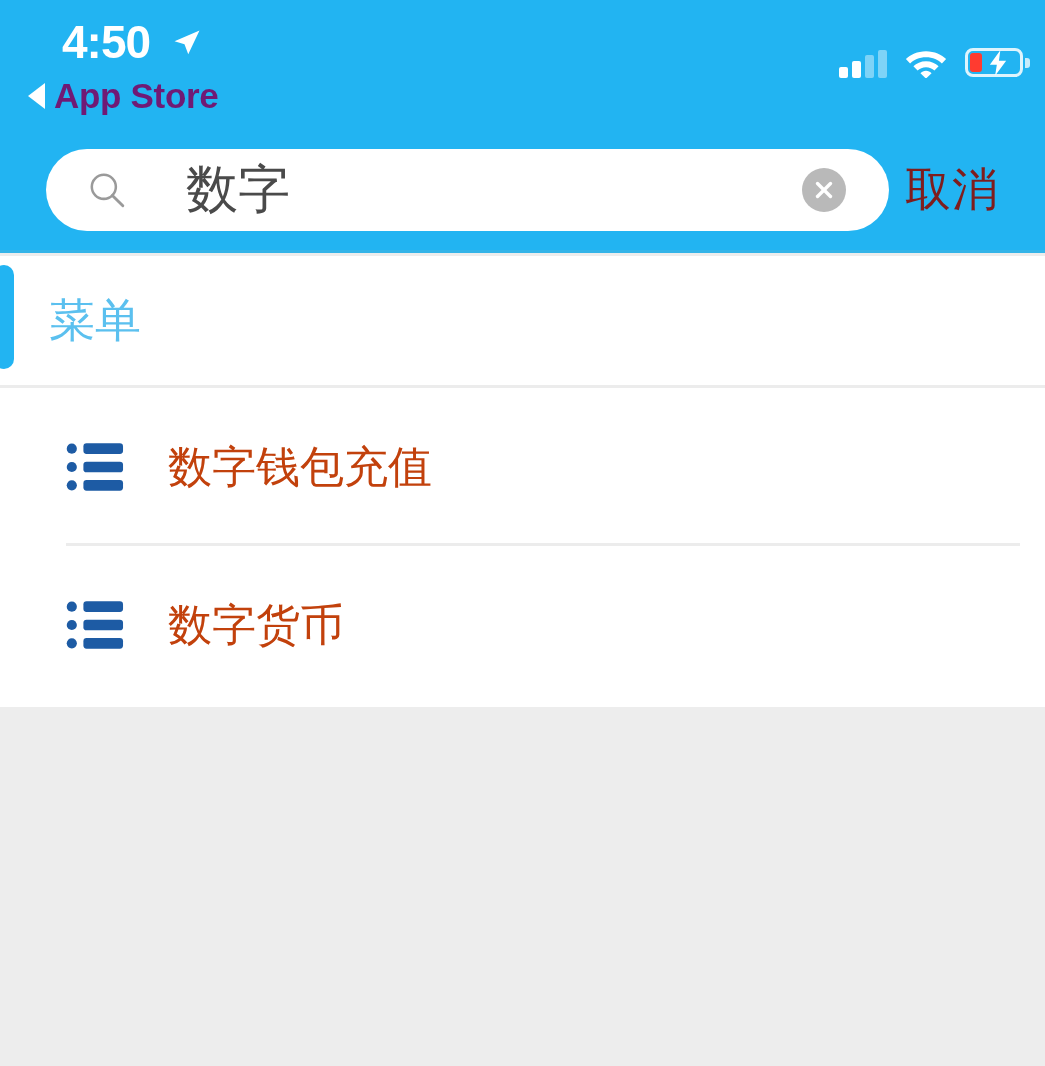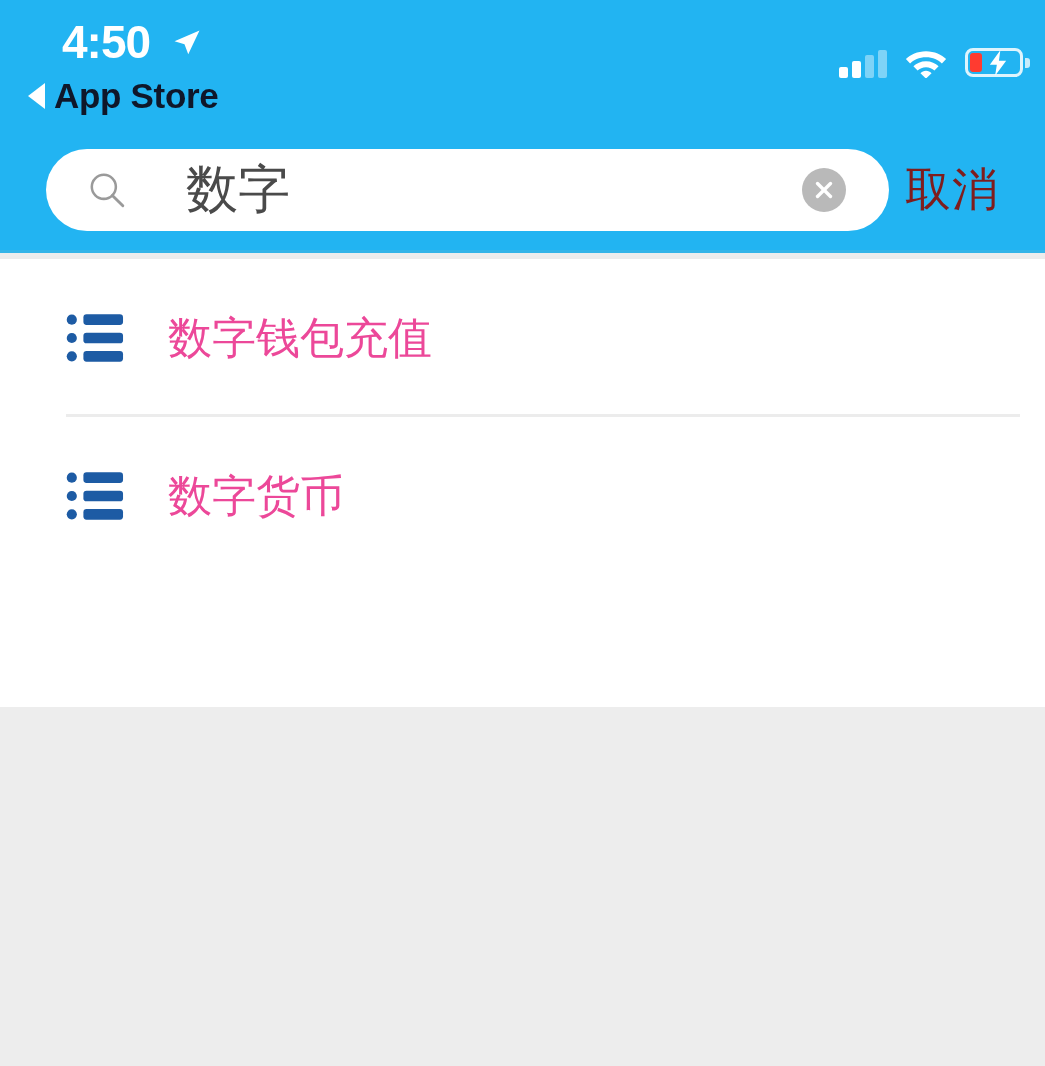--- a/index.html
+++ b/index.html
@@ -47,21 +47,21 @@
   .batt-fill {
     position:absolute; left:5px; top:5px; width:12px; height:19px;
     background:#ff3b30; border-radius:3px;
   }
   .batt-bolt { position:absolute; left:18px; top:1px; width:30px; height:28px; }
 
   
   .backlink {
     position:absolute; left:28px; top:78px;
     display:flex; align-items:center; gap:9px;
-    color:#0f172a;
+    color:#701a75;
   }
   .back-tri {
     width:0; height:0;
     border-top:13px solid transparent;
     border-bottom:13px solid transparent;
     border-right:17px solid #ffffff;
   }
   .back-label { font-size:35px; font-weight:bold; line-height:1; letter-spacing:-.3px; }
 
   
@@ -107,21 +107,21 @@
     font-size:46px; color:#5bc0ef;
   }
   .divider-full { height:3px; background:#ececec; width:100%; }
 
   
   .list-item { position:relative; height:158px; }
   .li-icon { position:absolute; left:66px; top:50px; width:58px; height:58px; }
   .li-label {
     position:absolute; left:168px; top:0; height:158px;
     display:flex; align-items:center;
-    font-size:44px; color:#ec4899;
+    font-size:44px; color:#c2410c;
   }
   .divider-inset {
     position:absolute; left:66px; right:25px; bottom:0;
     height:3px; background:#ececec;
   }
 </style>
 </head>
 <body>
 
 <div id="app">
@@ -178,20 +178,24 @@
             <line x1="18.5" y1="5.5" x2="5.5" y2="18.5" stroke="#ffffff" stroke-width="3.4" stroke-linecap="round"></line>
           </svg>
         </div>
       </div>
       <div class="cancel">取消</div>
     </div>
   </div>
 
   <div class="content">
 
+    <div class="section-head">
+      <div class="accent-bar"></div>
+      <div class="section-title">菜单</div>
+    </div>
     <div class="divider-full"></div>
 
     <div class="list-item">
       <svg class="li-icon" viewBox="0 0 24 24">
         <circle cx="2.4" cy="4.4" r="2.1" fill="#1d5ba4"></circle>
         <rect x="7.2" y="2.2" width="16.4" height="4.4" rx="1.3" fill="#1d5ba4"></rect>
         <circle cx="2.4" cy="12" r="2.1" fill="#1d5ba4"></circle>
         <rect x="7.2" y="9.8" width="16.4" height="4.4" rx="1.3" fill="#1d5ba4"></rect>
         <circle cx="2.4" cy="19.6" r="2.1" fill="#1d5ba4"></circle>
         <rect x="7.2" y="17.4" width="16.4" height="4.4" rx="1.3" fill="#1d5ba4"></rect>

